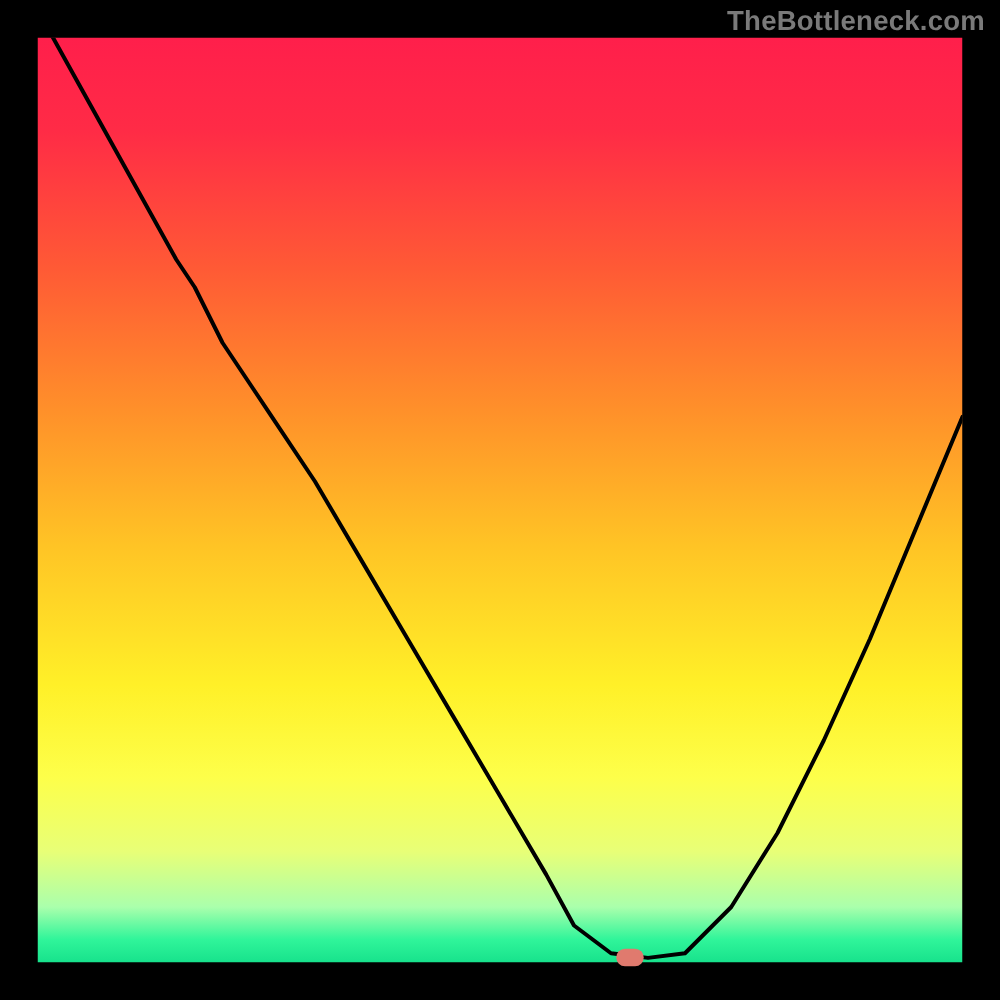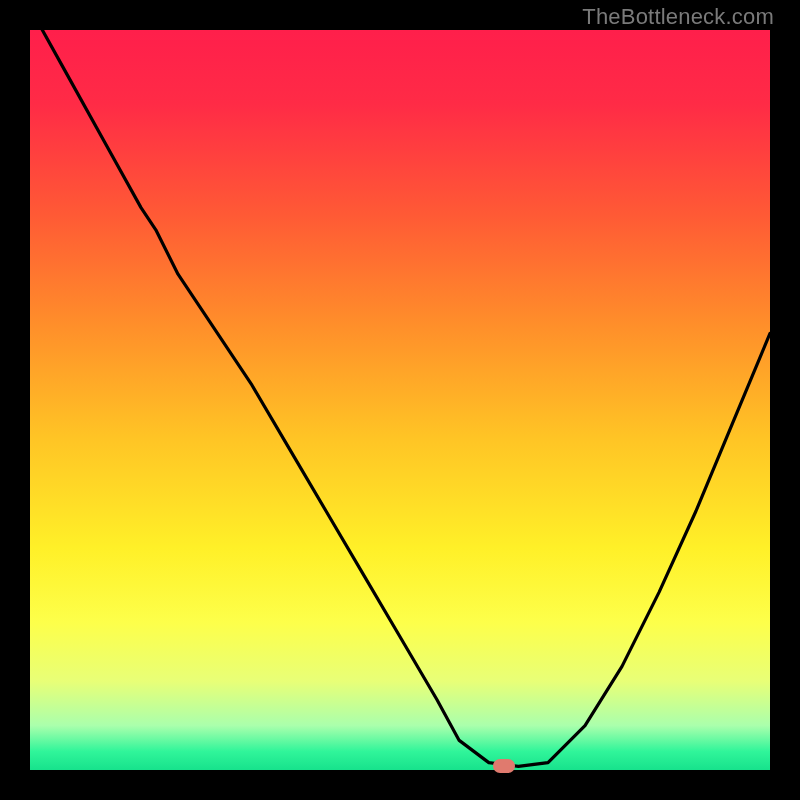--- a/index.html
+++ b/index.html
@@ -37,24 +37,24 @@
     position: absolute;
     left: 0;
     top: 0;
     width: 100%;
     height: 100%;
     pointer-events: none;
   }
   .watermark {
     position: absolute;
     top: 4px;
-    right: 26px;
+    right: 12px;
     color: #7a7a7a;
     font-size: 22px;
-    font-weight: 400;
+    font-weight: 700;
     letter-spacing: 0.2px;
     user-select: none;
   }
   .marker {
     position: absolute;
     width: 22px;
     height: 14px;
     border-radius: 7px;
     transform: translate(-50%, -50%);
   }

